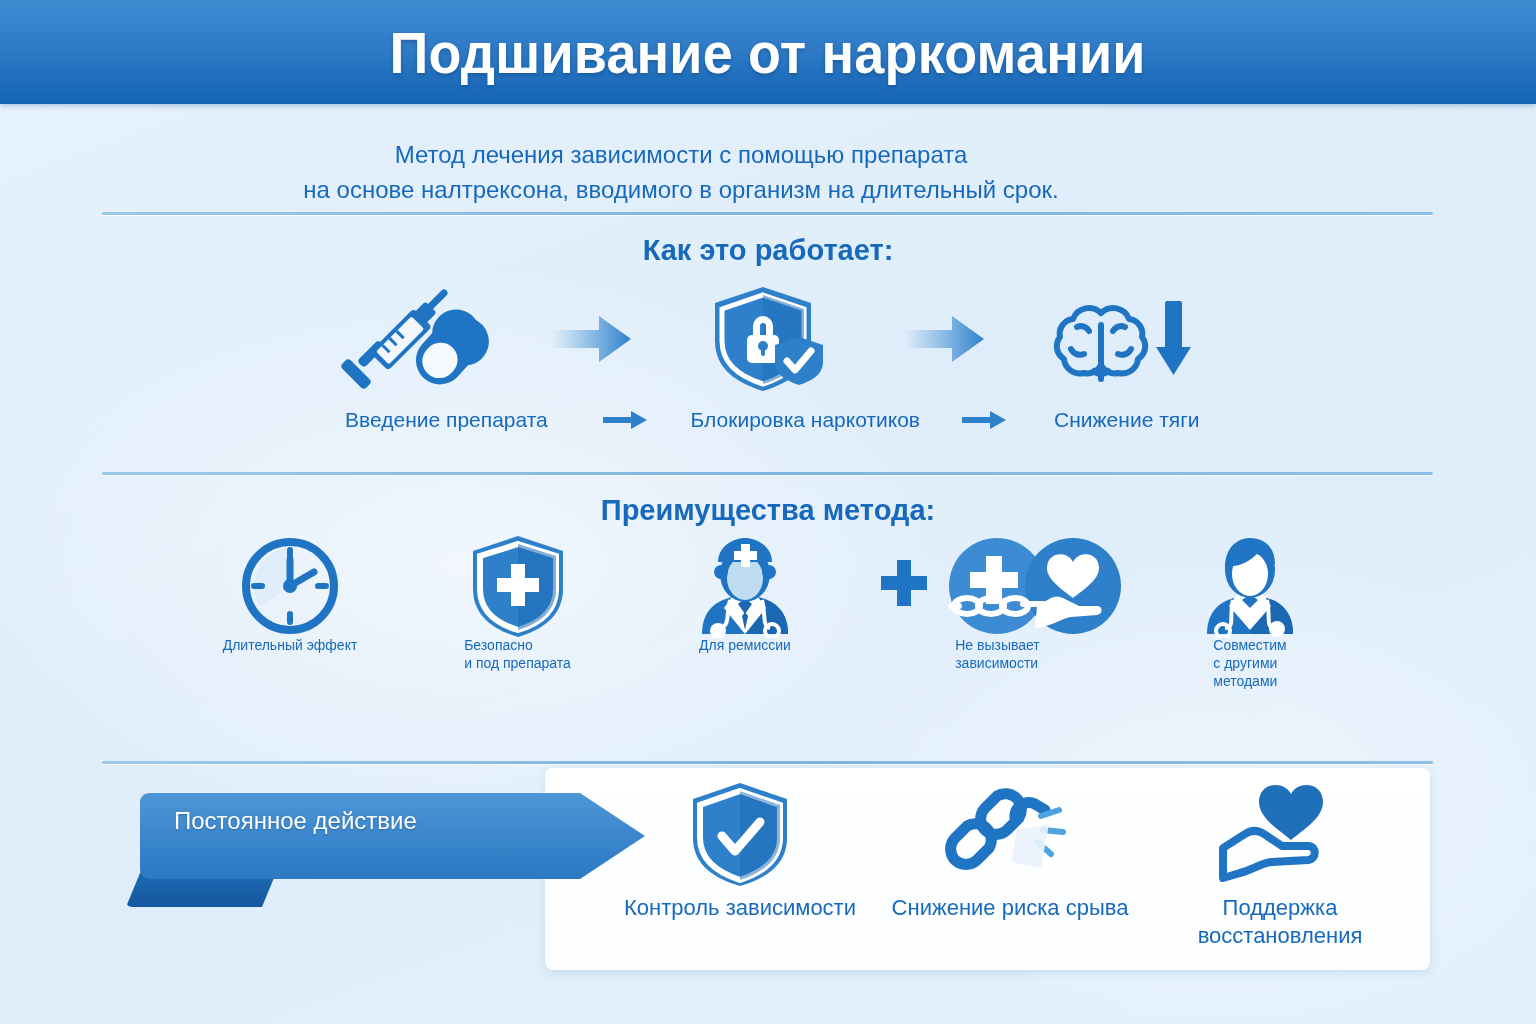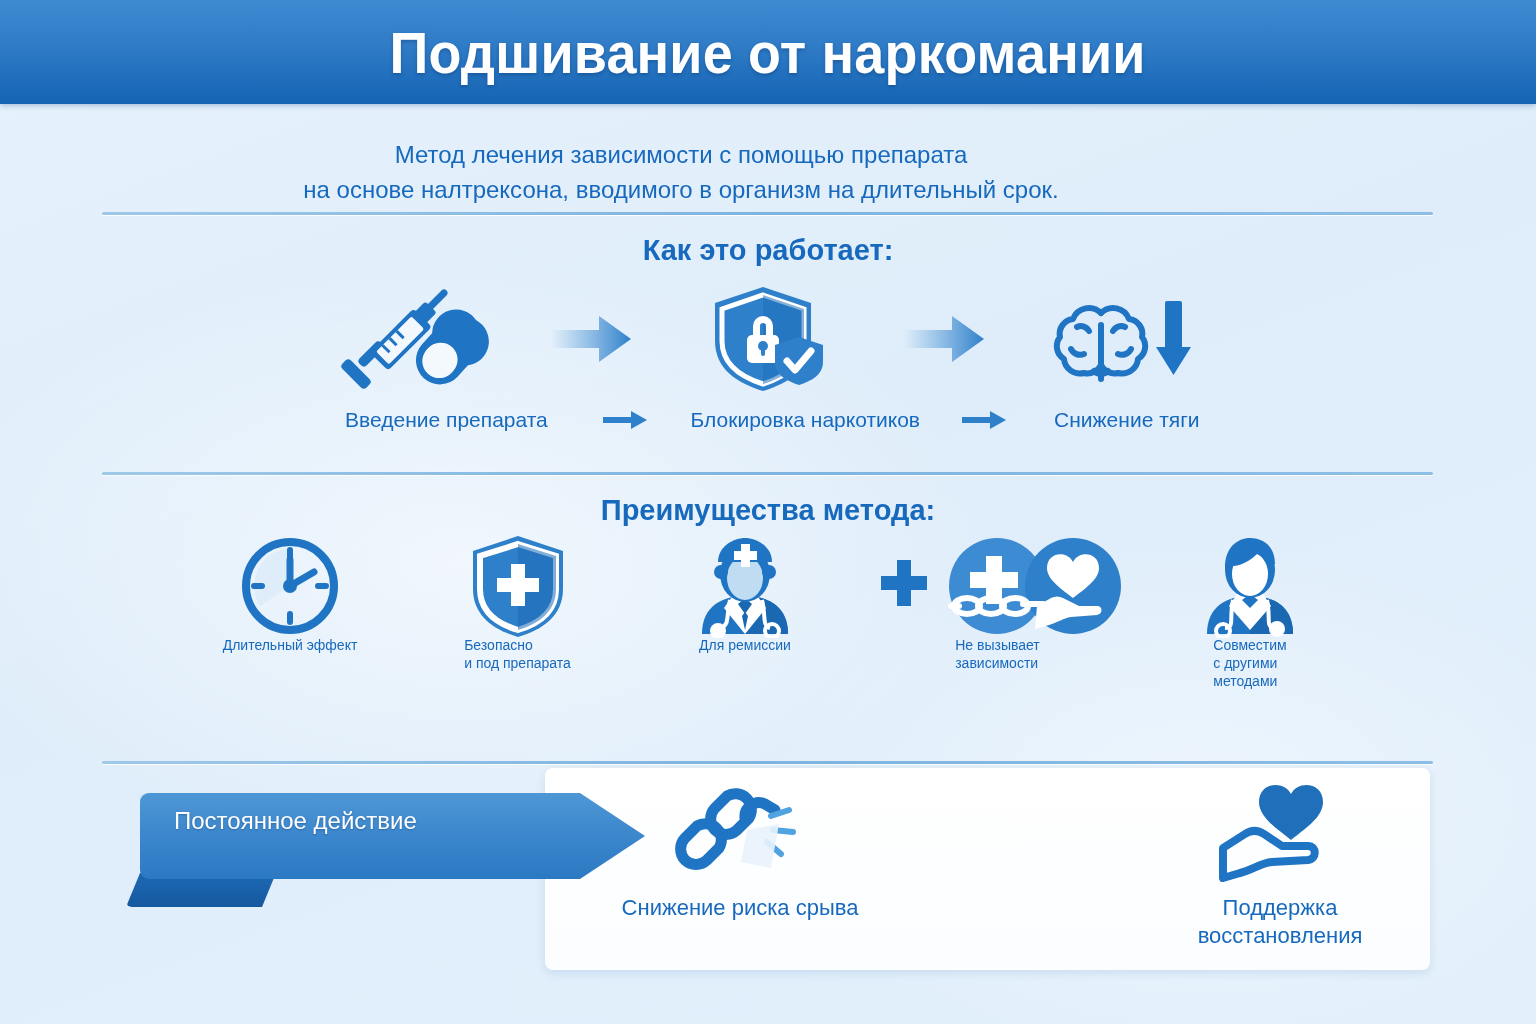--- a/index.html
+++ b/index.html
@@ -390,20 +390,33 @@
         <span>методами</span>
       </div>
     </div>
   </div>
 
   <div class="divider d3"></div>
 
   <div class="bottom-card">
     <div class="bottom-card-inner">
 
+      <div class="bcard-item">
+        <div class="bicon">
+          <svg width="104" height="108" viewBox="0 0 104 108">
+            <path d="M52 3 L99 19 V58 C99 85 77 99 52 106 C27 99 5 85 5 58 V19 Z" fill="#2f80ca"></path>
+            <path d="M52 11 L92 25 V58 C92 81 73 93 52 100 C31 93 12 81 12 58 V25 Z" fill="none" stroke="#ffffff" stroke-width="6"></path>
+            <path d="M52 11 L92 25 V58 C92 81 73 93 52 100 Z" fill="#1c6ab6" opacity=".5"></path>
+            <path d="M34 56 l13 15 l25 -29" fill="none" stroke="#ffffff" stroke-width="9" stroke-linecap="round" stroke-linejoin="round"></path>
+          </svg>
+        </div>
+        <div class="blabel">
+          <span>Контроль зависимости</span>
+        </div>
+      </div>
 
       <div class="bcard-item">
         <div class="bicon">
           <svg width="130" height="104" viewBox="0 0 130 104">
             <g fill="none" stroke="#1f74c4" stroke-width="11" stroke-linecap="round">
               <path d="M10 78 a16 16 0 0 1 0 -22 l12 -12 a16 16 0 0 1 22 22 l-12 12 a16 16 0 0 1 -22 0 z"></path>
               <path d="M40 48 a16 16 0 0 1 0 -22 l12 -12 a16 16 0 0 1 22 22 l-12 12 a16 16 0 0 1 -22 0 z"></path>
               <path d="M70 36 a14 14 0 0 1 20 -14 l10 6"></path>
             </g>
             <g stroke="#4fa3e0" stroke-width="6" stroke-linecap="round">

